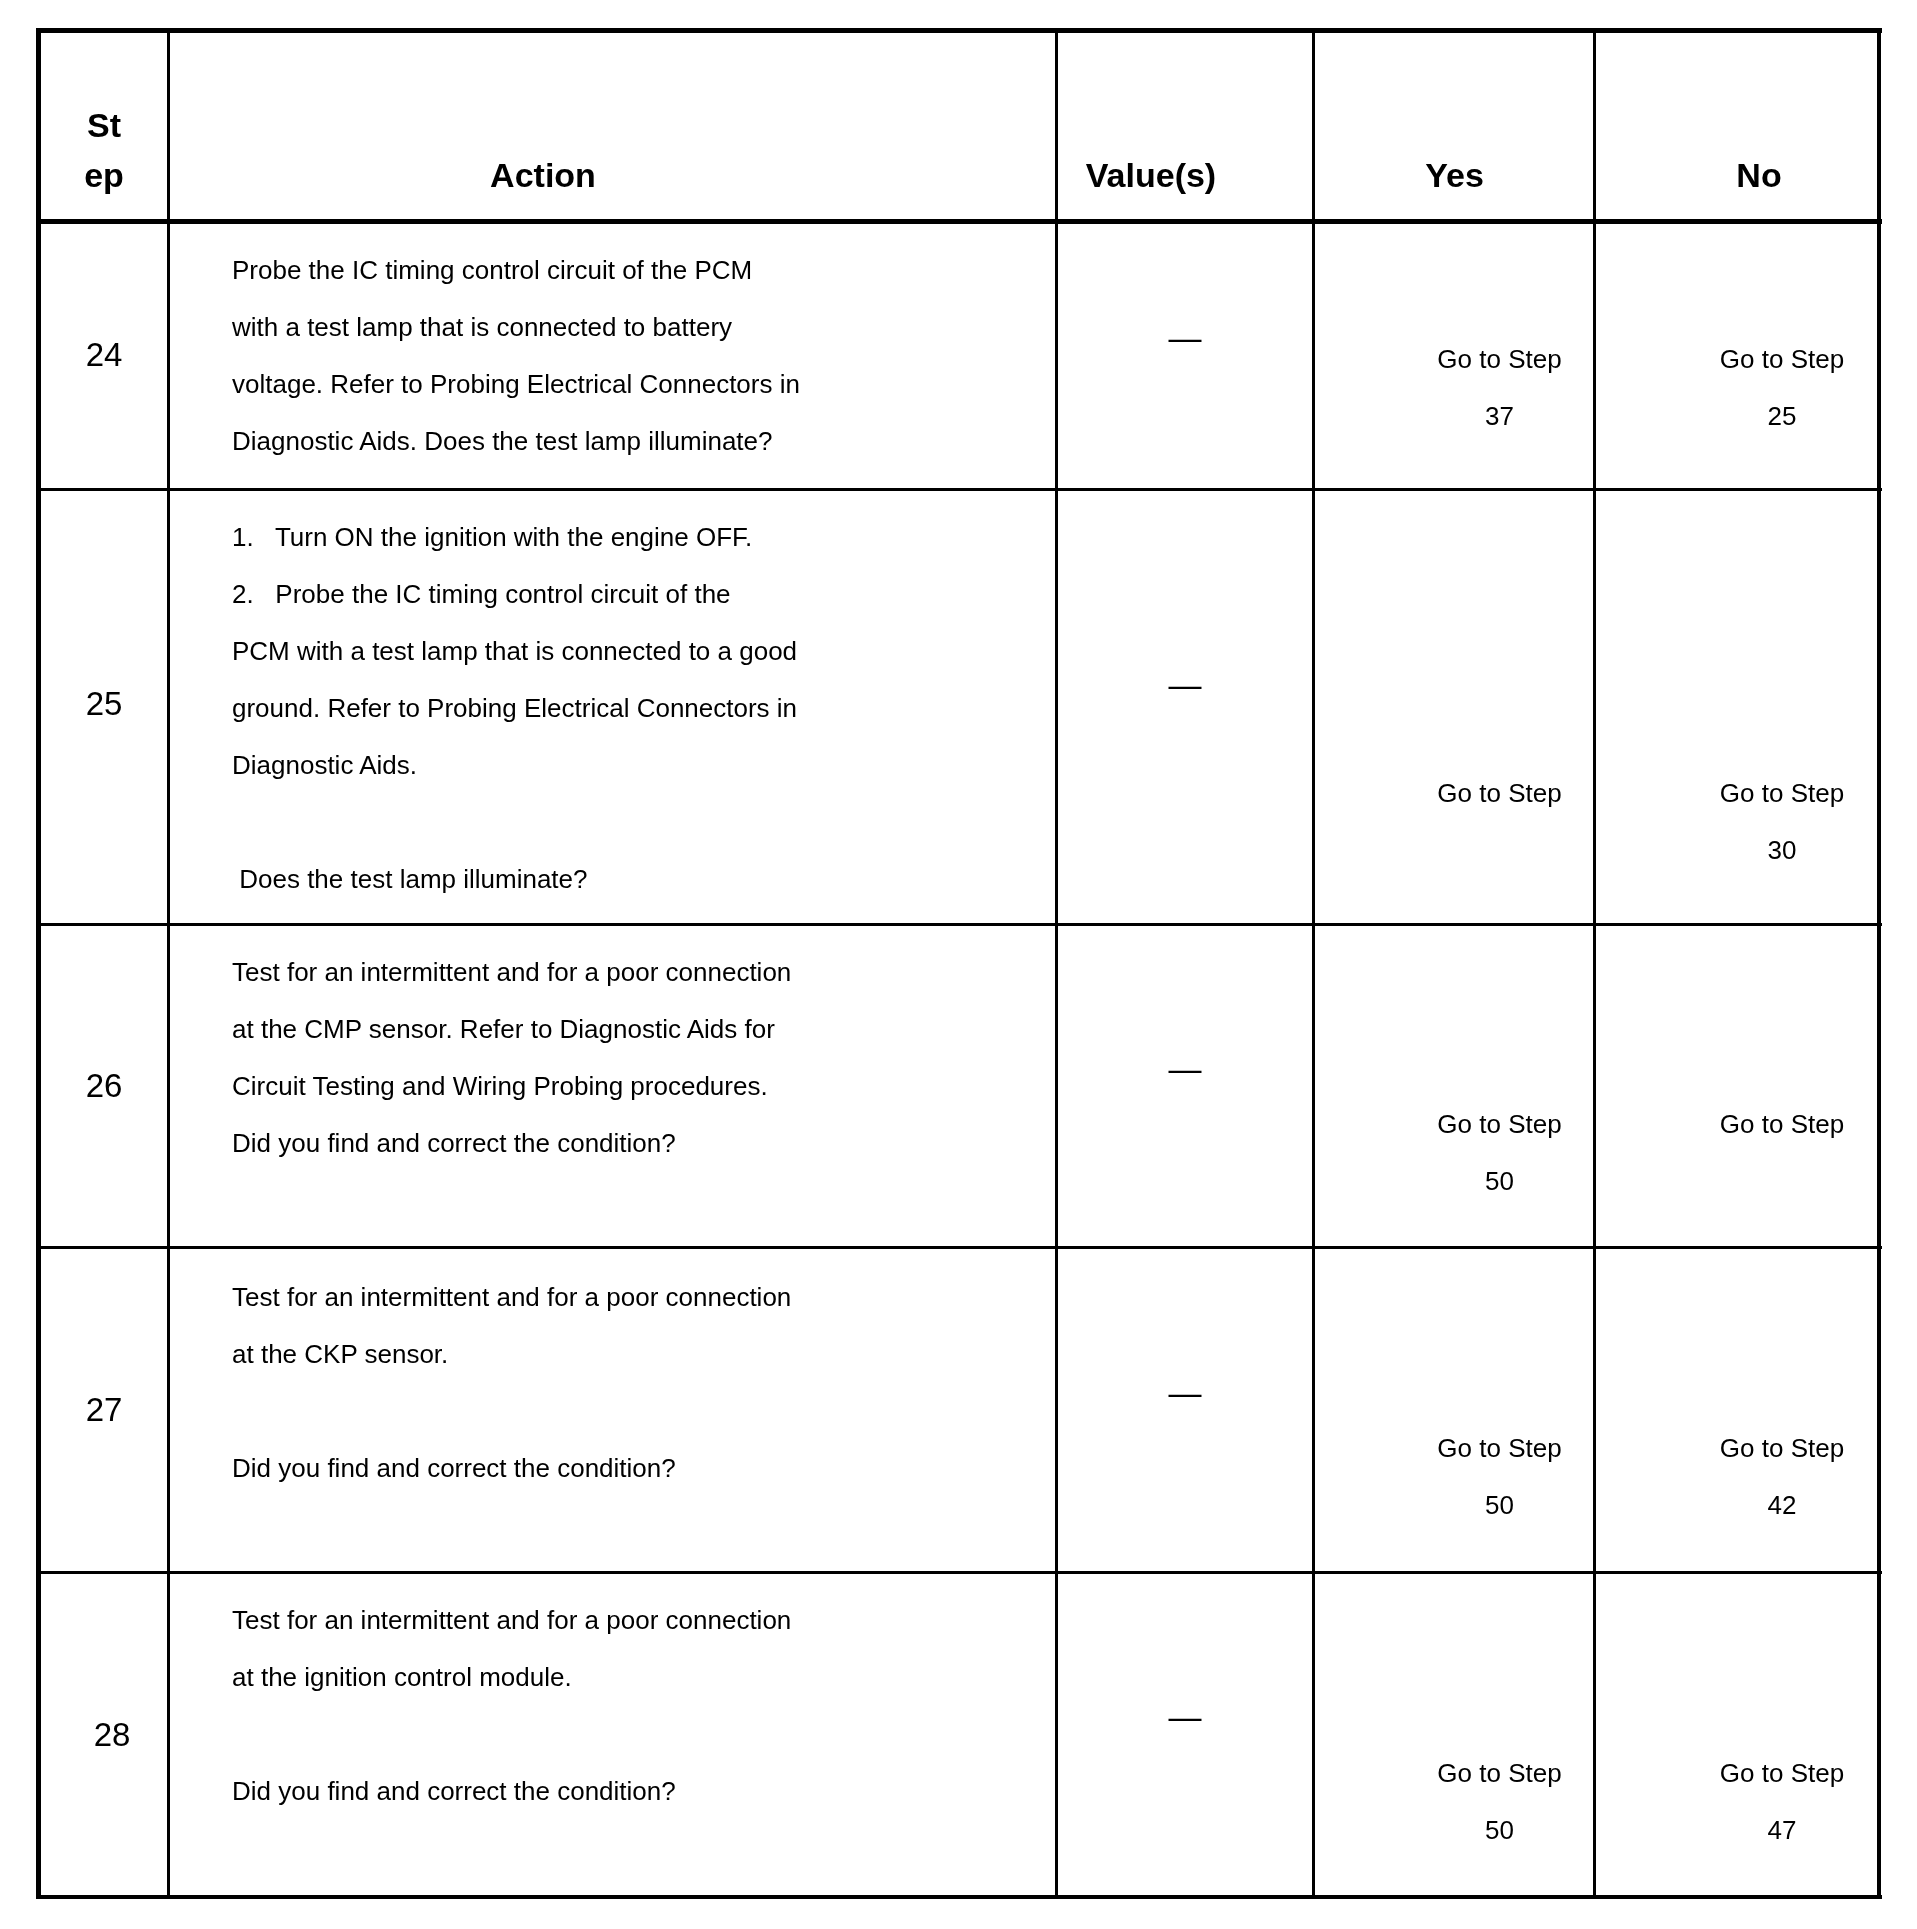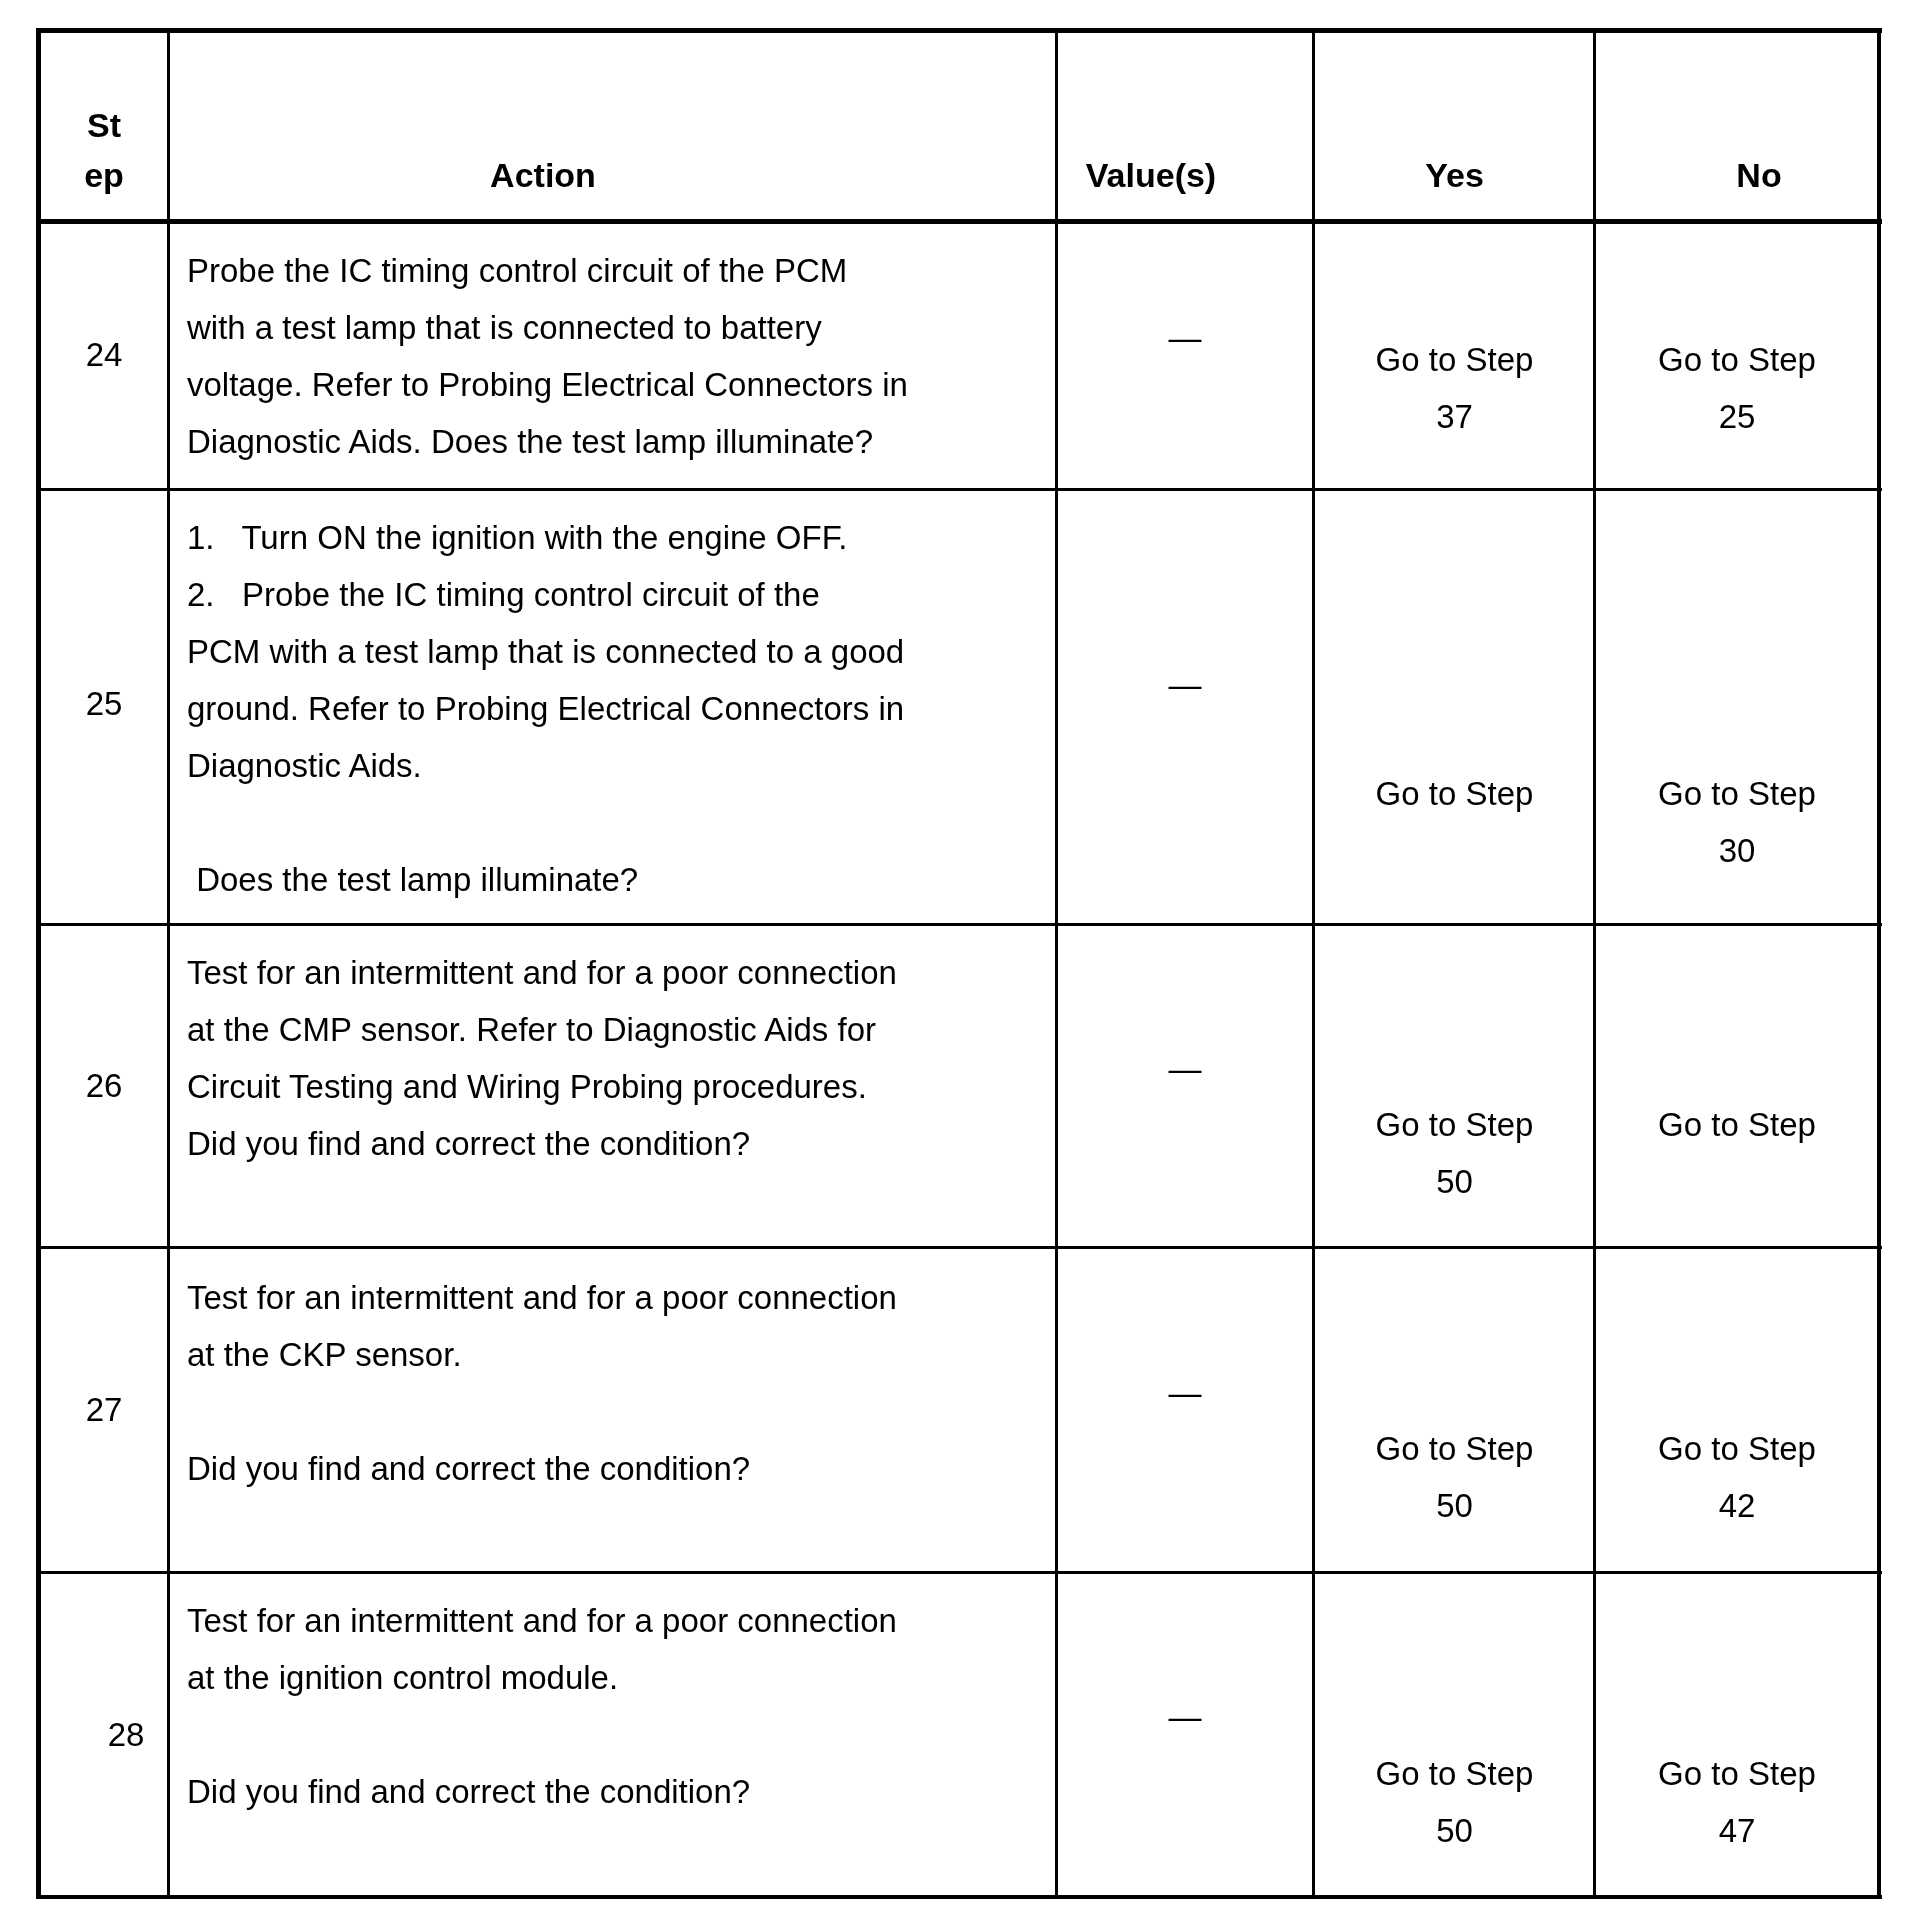--- a/index.html
+++ b/index.html
@@ -3,21 +3,21 @@
 <meta charset="utf-8">
 <style>
   html, body { margin: 0; padding: 0; background: #ffffff; }
   body { width: 1918px; height: 1930px; position: relative; overflow: hidden;
          font-family: "Liberation Sans", sans-serif; color: #000; }
   .tbl { position: absolute; left: 0; top: 0; width: 1918px; height: 1930px; }
   .hline { position: absolute; background: #000; }
   .vline { position: absolute; background: #000; }
   .cell { position: absolute; box-sizing: border-box; }
   .hdr { font-weight: bold; font-size: 34px; text-align: center; line-height: 50px; }
-  .body-txt { font-size: 33px; line-height: 57px; white-space: nowrap; }
+  .body-txt { font-size: 26px; line-height: 57px; white-space: nowrap; margin-left: 45px; }
   .center { text-align: center; }
   .step-num { font-size: 33px; }
   .dash { font-size: 33px; }
 </style>
 </head>
 <body>
 
 <div class="tbl">
 
   <div class="hline" style="left:36px; top:28px; width:1846px; height:5.1px;"></div>
@@ -112,21 +112,21 @@
         <div class="cell center body-txt" style="left:1316px; top:1420px; width:277px;">
           <div>Go to Step</div>
           <div>50</div>
         </div>
         <div class="cell center body-txt" style="left:1597px; top:1420px; width:280px;">
           <div>Go to Step</div>
           <div>42</div>
         </div>
       </div>
       <div>
-        <div class="cell center step-num" style="left:41px; top:1716px; width:142px; line-height:38px;margin-left:14px;">28</div>
+        <div class="cell center step-num" style="left:41px; top:1716px; width:142px; line-height:38px;">28</div>
         <div class="cell body-txt" style="left:187px; top:1592px; width:856px;">
           <div style="white-space:pre; min-height:57px;">Test for an intermittent and for a poor connection</div>
           <div style="white-space:pre; min-height:57px;">at the ignition control module.</div>
           <div style="white-space:pre; min-height:57px;"></div>
           <div style="white-space:pre; min-height:57px;">Did you find and correct the condition?</div>
         </div>
         <div class="cell center dash" style="left:1058px; top:1698px; width:254px; line-height:38px;">—</div>
         <div class="cell center body-txt" style="left:1316px; top:1745px; width:277px;">
           <div>Go to Step</div>
           <div>50</div>

